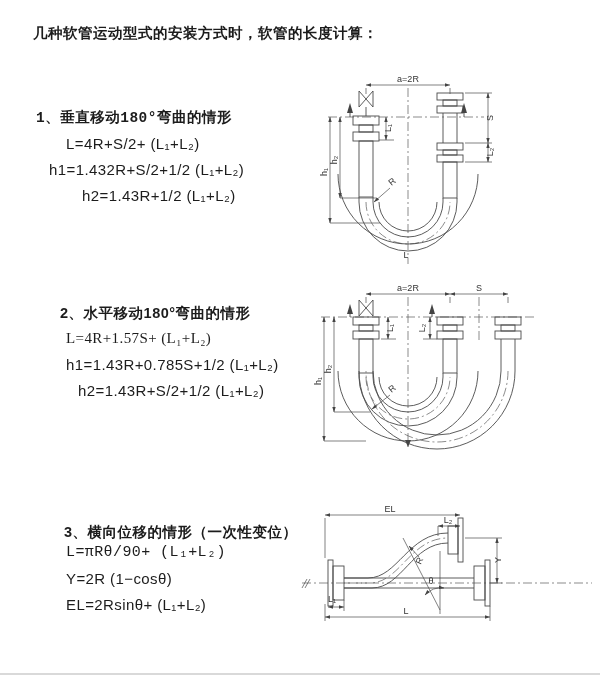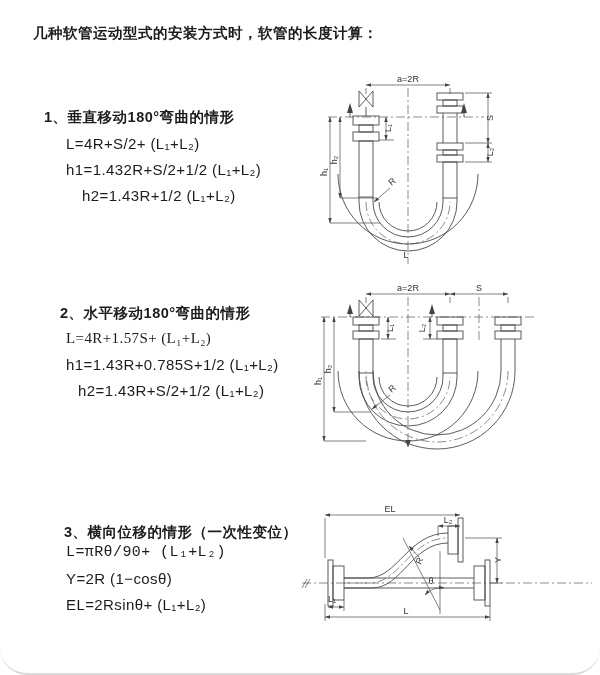--- a/index.html
+++ b/index.html
@@ -1,41 +1,41 @@
 <!DOCTYPE html>
 <html><head>
 <meta charset="utf-8">
 <style>
   html,body{margin:0;padding:0;background:#fff;}
   .page{
     position:relative;width:600px;height:675px;background:#ffffff;
     font-family:"Liberation Sans","DejaVu Sans",sans-serif;color:#1c1c1c;
-    overflow:hidden;border-bottom:2px solid #d9d9d9;box-sizing:border-box;border-radius:27px;
+    overflow:hidden;border-bottom:2px solid #d9d9d9;box-sizing:border-box;
   }
   .doc-title{position:absolute;left:33px;top:24px;font-size:14.5px;font-weight:bold;letter-spacing:.5px;}
   .sec-heading{position:absolute;font-size:14.5px;font-weight:bold;letter-spacing:.5px;}
   .formula{position:absolute;font-size:15px;letter-spacing:.4px;}
   .diagram{position:absolute;}
   .st{stroke:#4a4a4a;stroke-width:.9;fill:none;}
   .thin{stroke:#4a4a4a;stroke-width:.7;fill:none;}
   .cl{stroke:#5a5a5a;stroke-width:.7;fill:none;stroke-dasharray:9 3 2 3;}
   .dim{stroke:#4a4a4a;stroke-width:.7;fill:none;}
   .lbl{font-family:"Liberation Sans","DejaVu Sans",sans-serif;font-size:9px;fill:#333;}
   .fill{fill:#444;stroke:none;}
 </style>
 </head>
 <body>
 
 <div class="page">
 
   <div class="doc-title">几种软管运动型式的安装方式时，软管的长度计算：</div>
 
-  <div class="sec-heading" style="left:44px;top:108px;">1、垂直移动180°弯曲的情形</div>
+  <div class="sec-heading" style="left:36px;top:108px;font-family:Liberation Mono, monospace;">1、垂直移动180°弯曲的情形</div>
   <div class="formula" style="left:66px;top:135px;">L=4R+S/2+ (L₁+L₂)</div>
-  <div class="formula" style="left:66px;top:161px;text-align:right;">h1=1.432R+S/2+1/2 (L₁+L₂)</div>
+  <div class="formula" style="left:49px;top:161px;text-align:right;">h1=1.432R+S/2+1/2 (L₁+L₂)</div>
   <div class="formula" style="left:66px;top:187px;margin-left:16px;">h2=1.43R+1/2 (L₁+L₂)</div>
 
   <div class="sec-heading" style="left:60px;top:304px;">2、水平移动180°弯曲的情形</div>
   <div class="formula" style="left:66px;top:330px;font-family:Liberation Serif, serif;">L=4R+1.57S+ (L₁+L₂)</div>
   <div class="formula" style="left:66px;top:356px;">h1=1.43R+0.785S+1/2 (L₁+L₂)</div>
   <div class="formula" style="left:78px;top:382px;">h2=1.43R+S/2+1/2 (L₁+L₂)</div>
 
   <div class="sec-heading" style="left:44px;top:523px;margin-left:20px;">3、横向位移的情形（一次性变位）</div>
   <div class="formula" style="left:66px;top:544px;font-family:Liberation Mono, monospace;">L=πRθ/90+ (L₁+L₂)</div>
   <div class="formula" style="left:66px;top:570px;">Y=2R (1−cosθ)</div>

